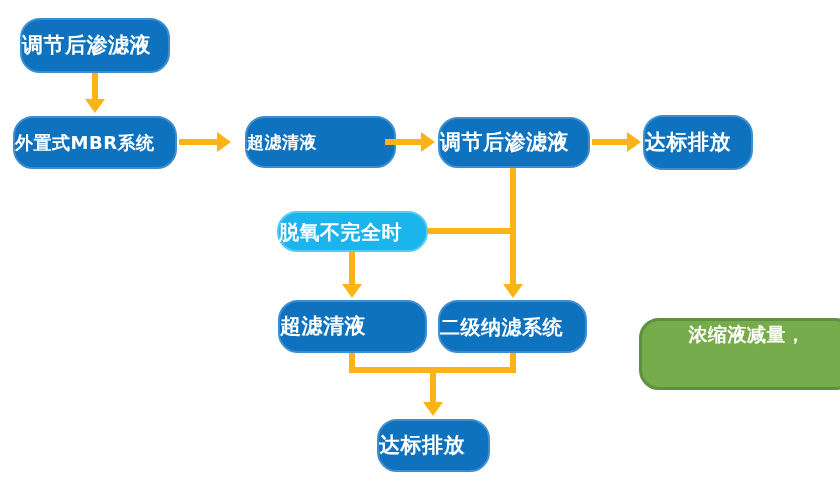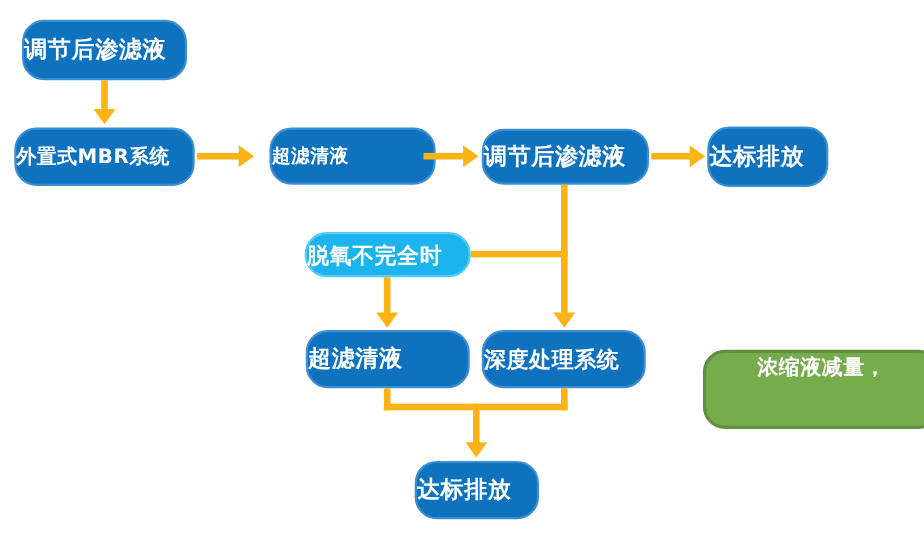--- a/index.html
+++ b/index.html
@@ -91,21 +91,21 @@
   <div class="node blue n-dis1">
     <span>达标排放</span>
   </div>
   <div class="node cyan n-deoxy">
     <span>脱氧不完全时</span>
   </div>
   <div class="node blue n-ro">
     <span>超滤清液</span>
   </div>
   <div class="node blue n-nf2">
-    <span>深度处理系统</span>
+    <span>二级纳滤系统</span>
   </div>
   <div class="node blue n-dis2">
     <span>达标排放</span>
   </div>
   <div class="node green n-note">
     <span>浓缩液减量，</span>
   </div>
 
   <div class="vline" style="left:92px;top:73px;width:6px;height:28px;"></div>
   <div class="arrow-down" style="left:85px;top:99px;"></div>

